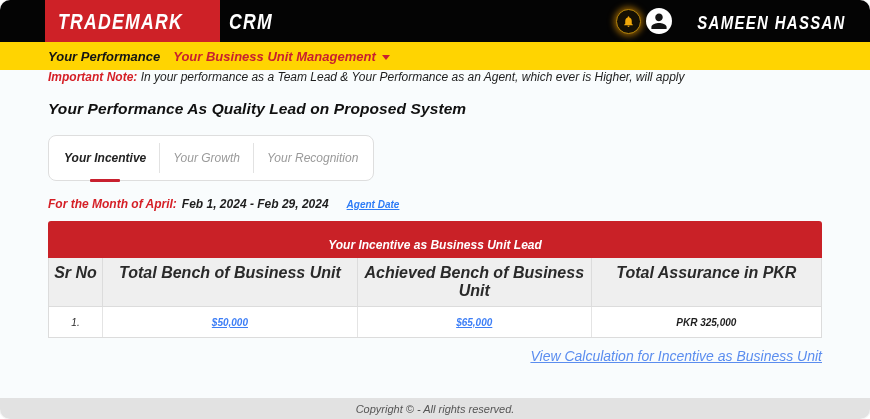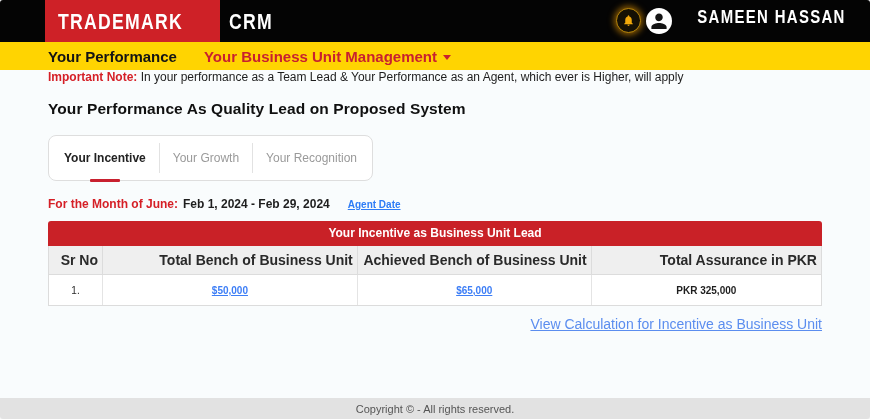--- a/index.html
+++ b/index.html
@@ -4,24 +4,25 @@
 <style>
   * { margin:0; padding:0; box-sizing:border-box; }
   html,body { background:#ffffff; }
   body {
     width:870px; height:419px;
     font-family:"Liberation Sans", sans-serif;
     -webkit-font-smoothing:antialiased;
   }
   .app {
     width:870px; height:419px;
-    border-radius:3px; overflow:hidden;
+    border-radius:10px; overflow:hidden;
     display:flex; flex-direction:column;
     background:#F9FCFD;
     box-shadow:0 0 0 1px rgba(0,0,0,0.04);
+    font-style:italic;
   }
 
   
   .topbar {
     height:42px; flex:0 0 42px;
     background:#040404;
     display:flex; align-items:center;
   }
   .brand { display:flex; align-items:stretch; height:100%; margin-left:45px; }
   .brand-box {
@@ -33,21 +34,21 @@
     display:inline-block; transform:scale(0.84,1.08); transform-origin:left center;
     white-space:nowrap;
   }
   .brand-secondary {
     color:#fff; font-weight:700; font-size:21px; letter-spacing:1.5px;
     display:flex; align-items:center; margin-left:9px;
     transform:scale(0.84,1.08); transform-origin:left center;
   }
   .topbar-right {
     margin-left:auto; margin-right:24px;
-    display:flex; align-items:flex-start; gap:5px;
+    display:flex; align-items:flex-end; gap:5px;
   }
   .bell-button {
     width:25px; height:25px; border-radius:50%;
     background:#151004;
     border:1.5px solid #B8860B;
     box-shadow:0 0 6px 2px rgba(255,166,0,0.55);
     display:flex; align-items:center; justify-content:center;
     cursor:pointer;
   }
   .avatar {
@@ -60,22 +61,22 @@
     color:#ffffff; font-weight:700; font-size:17px; letter-spacing:1.5px;
     display:inline-block; transform:scale(0.88,1.05); transform-origin:right center;
     white-space:nowrap;
   }
 
   
   .navbar {
     height:28px; flex:0 0 28px;
     background:#FFD401;
     display:flex; align-items:center;
-    padding-left:48px; gap:27px;
-    font-size:15px; font-weight:700;
+    padding-left:48px; gap:13px;
+    font-size:13px; font-weight:700;
   }
   .nav-item { color:#141414; cursor:pointer; display:flex; align-items:center; gap:6px; white-space:nowrap; }
   .nav-item.active { color:#C8202F; }
   .caret-down {
     width:0; height:0; display:inline-block;
     border-left:4px solid transparent; border-right:4px solid transparent;
     border-top:5px solid #C8202F; margin-top:2px;
   }
 
   
@@ -105,31 +106,31 @@
   .period-range { color:#1e1e1e; margin-left:5px; }
   .select-date {
     margin-left:18px; font-size:10px; font-weight:700;
     color:#2E7CF6; text-decoration:underline; cursor:pointer;
   }
 
   
   .tbl { margin-top:10px; width:100%; }
   .tbl-title {
     background:#C92127; color:#fff; font-weight:700; font-size:12px;
-    text-align:center; padding:5px 0 6px; border-radius:3px 3px 0 0;
+    text-align:center; padding:17px 0 6px; border-radius:3px 3px 0 0;
   }
   .tbl-head, .tbl-row {
     display:grid; grid-template-columns:7% 33% 30.3% 29.7%;
   }
   .tbl-head {
     background:#EFEFEF; border:1px solid #DCDCDC; border-top:none;
   }
   .tbl-head .cell {
-    font-size:14px; font-weight:700; color:#2a2a2a;
-    text-align:right; padding:6px 4px;
+    font-size:16px; font-weight:700; color:#2a2a2a;
+    text-align:center; padding:6px 4px;
     border-right:1px solid #DCDCDC;
   }
   .tbl-head .cell:last-child { border-right:none; }
   .tbl-row {
     background:#ffffff; border:1px solid #DCDCDC; border-top:none;
   }
   .tbl-row .cell {
     font-size:10px; color:#2a2a2a; text-align:center; padding:10px 4px 9px;
     border-right:1px solid #E4E4E4;
   }
@@ -202,21 +203,21 @@
 
     <div class="tabs">
       <span class="tab active">Your Incentive</span>
       <span class="tab-divider"></span>
       <span class="tab">Your Growth</span>
       <span class="tab-divider"></span>
       <span class="tab">Your Recognition</span>
     </div>
 
     <div class="period">
-      <span class="period-label">For the Month of June:</span>
+      <span class="period-label">For the Month of April:</span>
       <span class="period-range">Feb 1, 2024 - Feb 29, 2024</span>
       <a class="select-date">Agent Date</a>
     </div>
 
     <div class="tbl">
       <div class="tbl-title">Your Incentive as Business Unit Lead</div>
       <div class="tbl-head">
         <div class="cell">Sr No</div>
         <div class="cell">Total Bench of Business Unit</div>
         <div class="cell">Achieved Bench of Business Unit</div>

